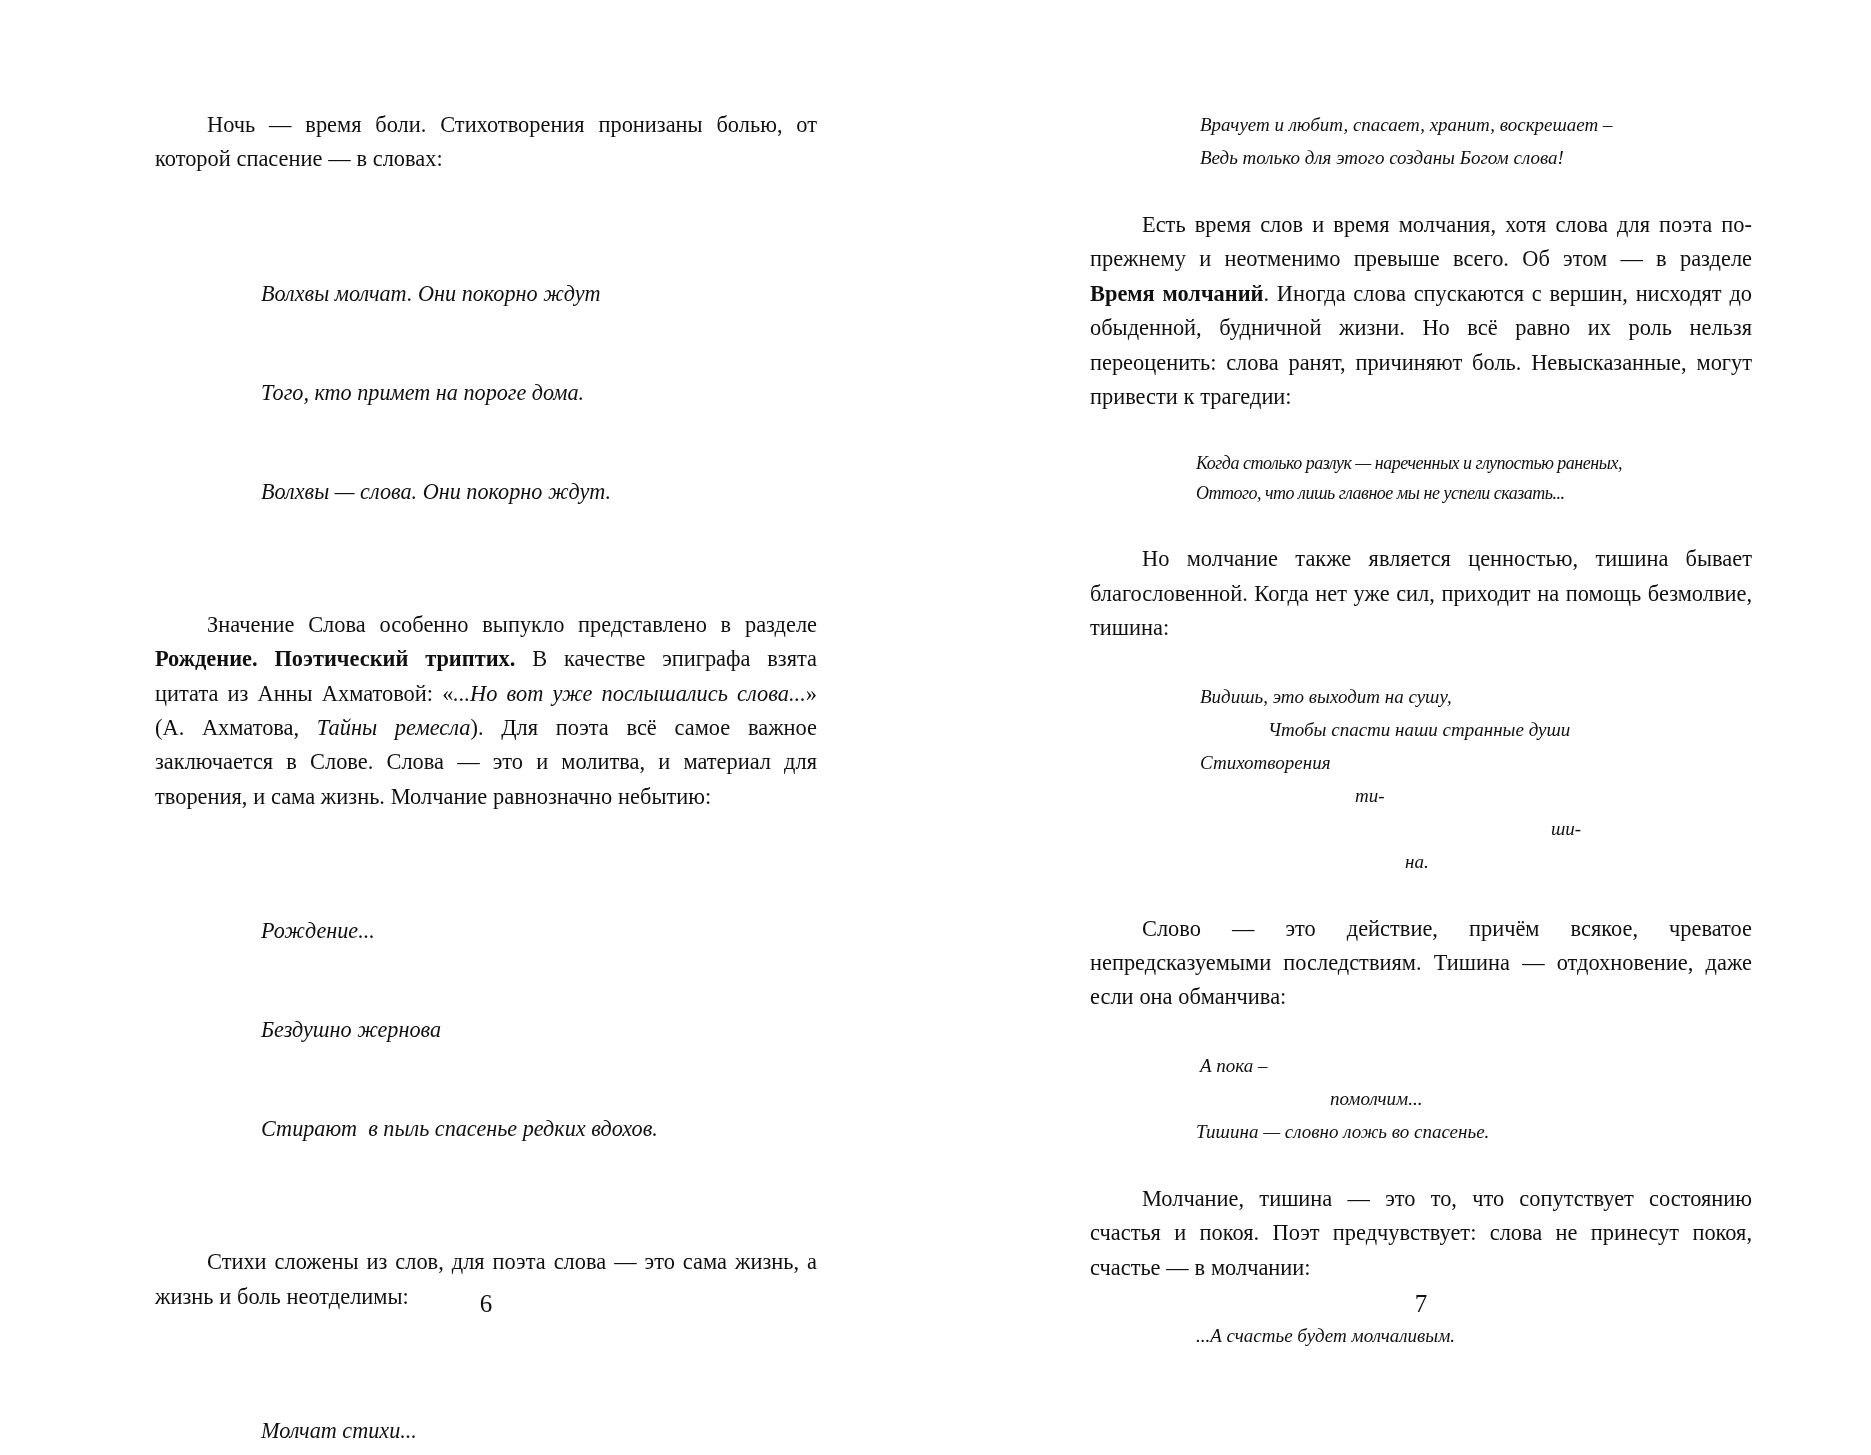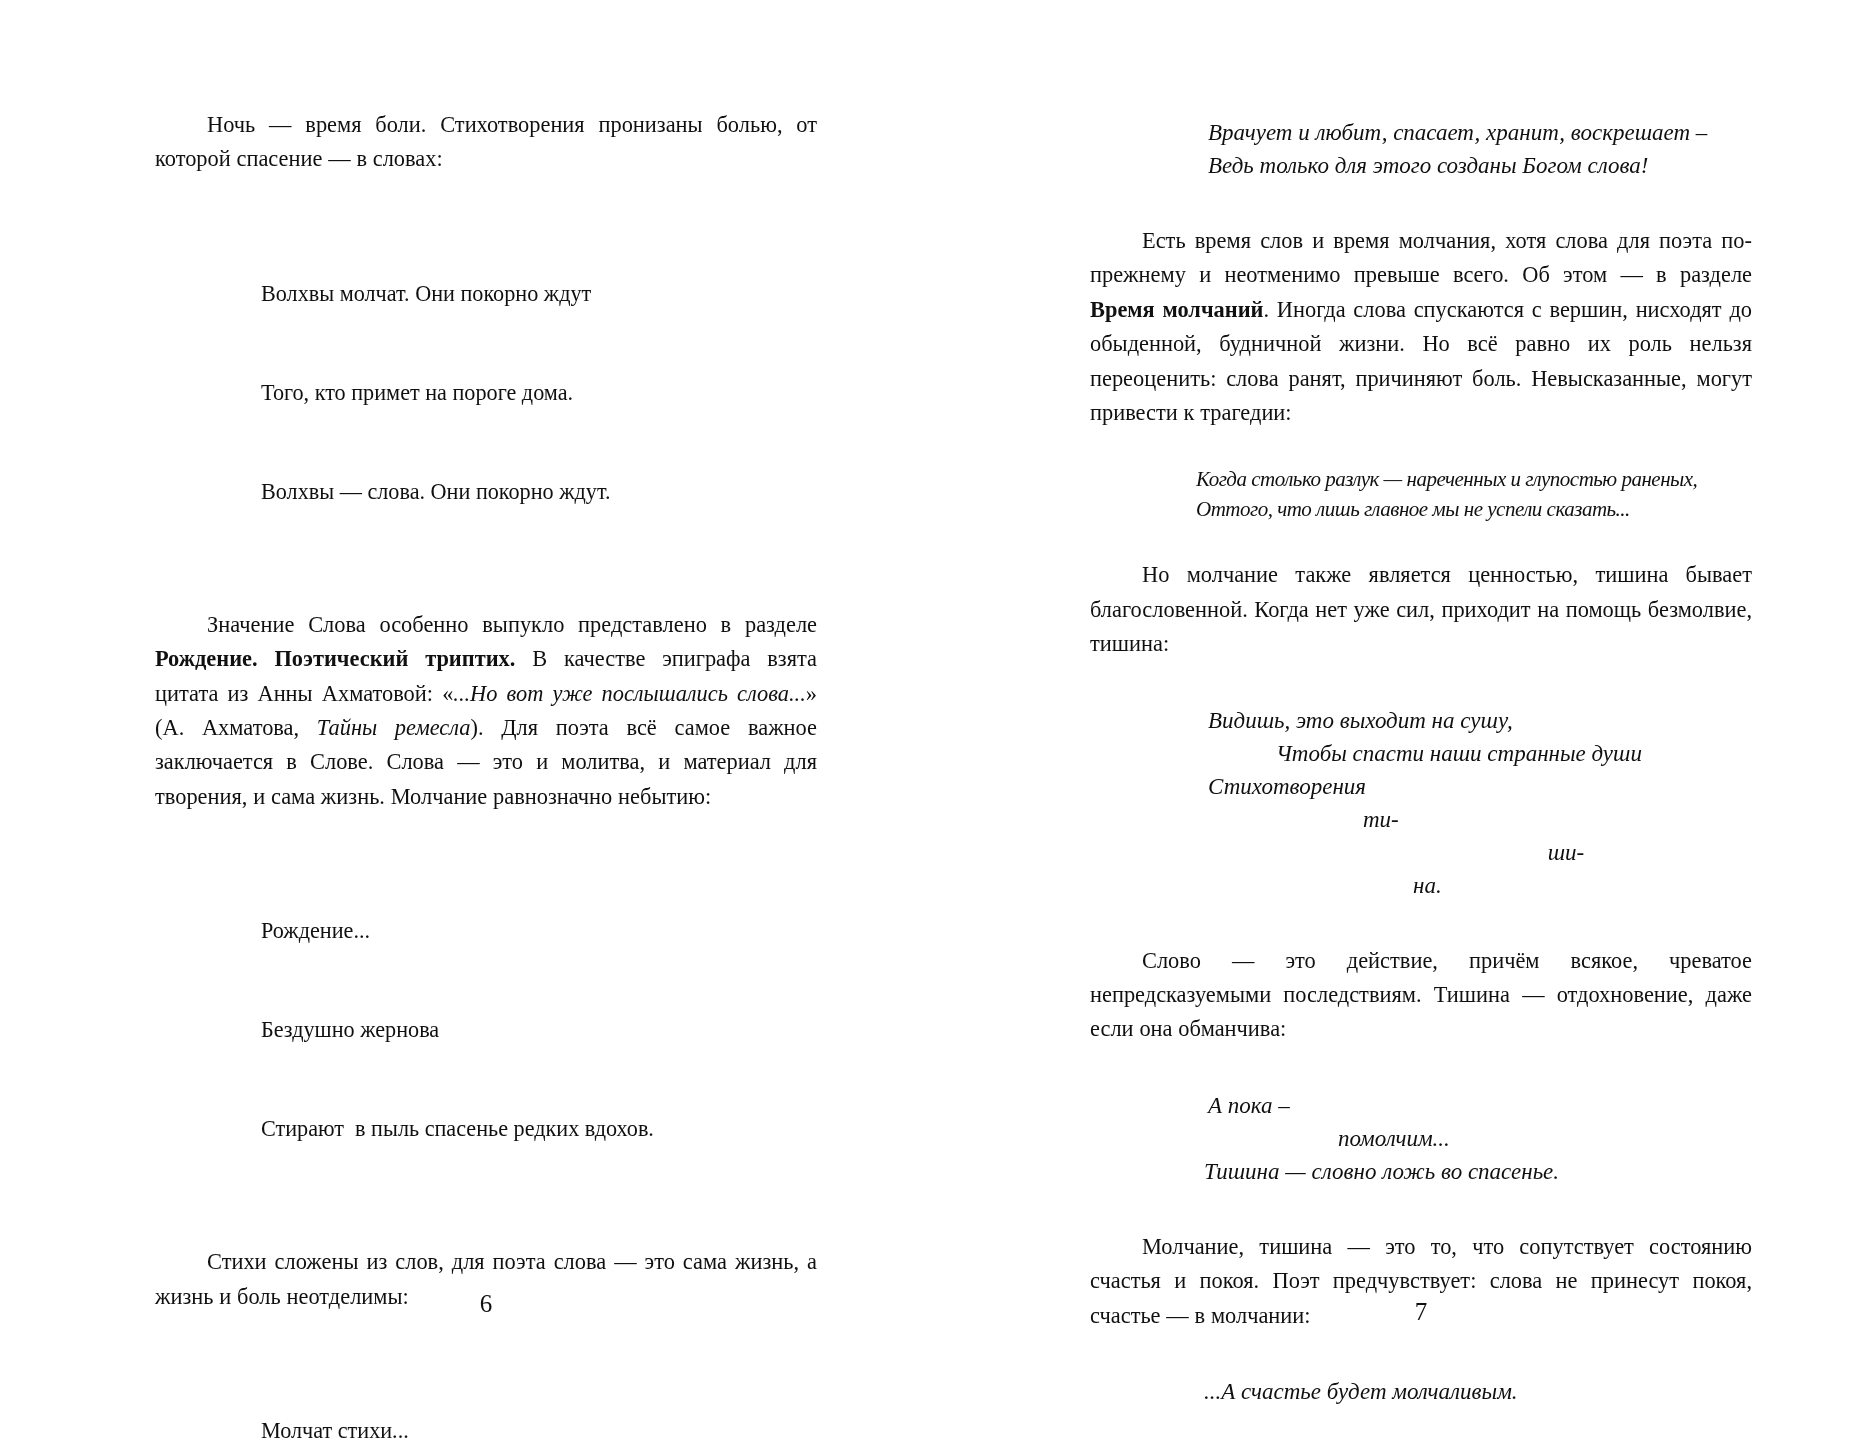--- a/index.html
+++ b/index.html
@@ -48,43 +48,44 @@
     text-indent: 52px;
     hyphens: manual;
     word-spacing: 0.2px;
   }
 
   .gap-para { height: 34px; }
   .gap-verse { height: 34px; }
 
   
   .verse {
+    font-style: italic;
     font-size: 22.2px;
     line-height: 33px;
     margin: 0;
     padding-left: 106px;
     white-space: pre-wrap;
   }
   .verse .vline { display: block; }
 
   .verse-xsmall {
     font-style: italic;
-    font-size: 21px;
+    font-size: 18px;
     line-height: 30px;
     margin: 0;
     padding-left: 106px;
     letter-spacing: -0.5px;
   }
   .verse-xsmall .vline { display: block; }
 
   .verse-right {
     font-style: italic;
-    font-size: 23px;
+    font-size: 19px;
     line-height: 33px;
-    margin: 8px;
+    margin: 0;
     padding-left: 110px;
   }
   .verse-right .vline { display: block; }
 
   
   .ind-1 { padding-left: 68px; }
   .ind-2 { padding-left: 130px; }
   .ind-3 { padding-left: 155px; }
   .ind-4 { padding-left: 180px; text-align: center; }
 

